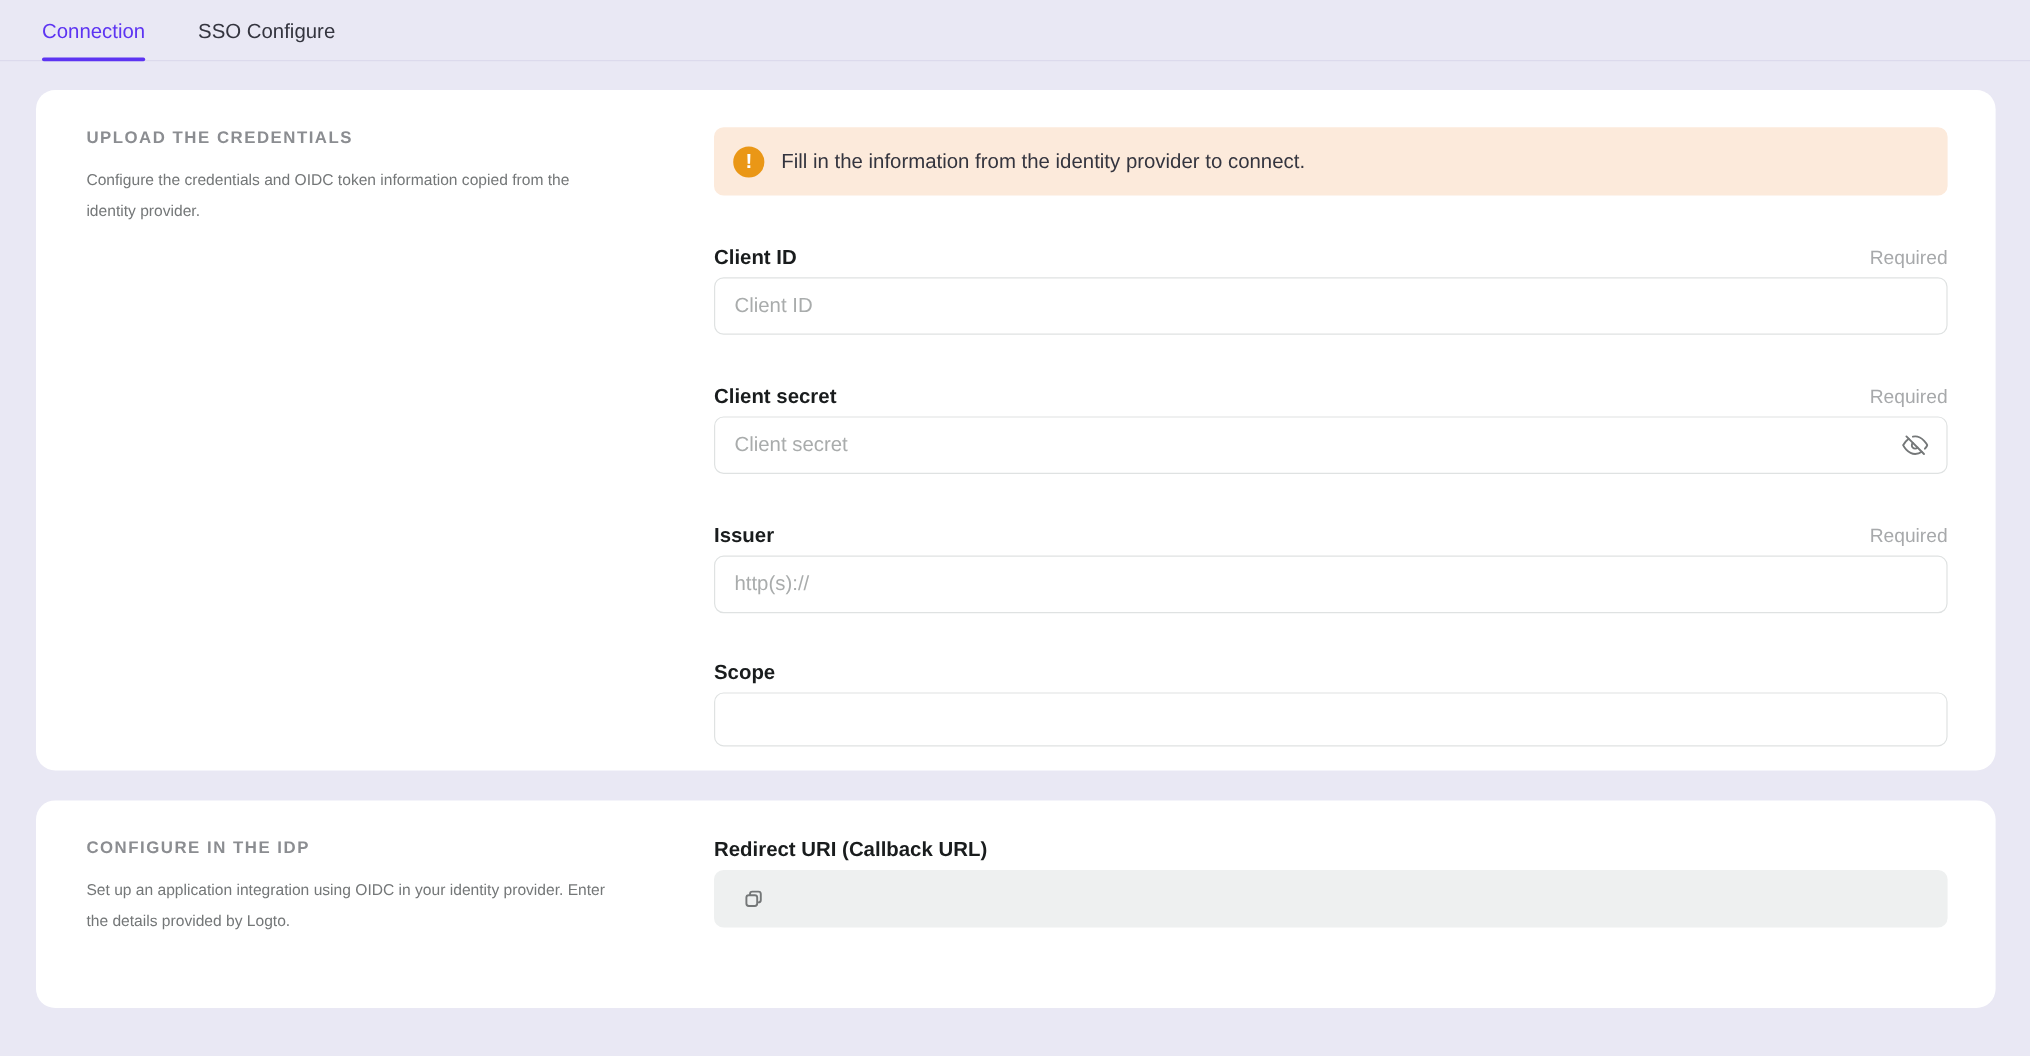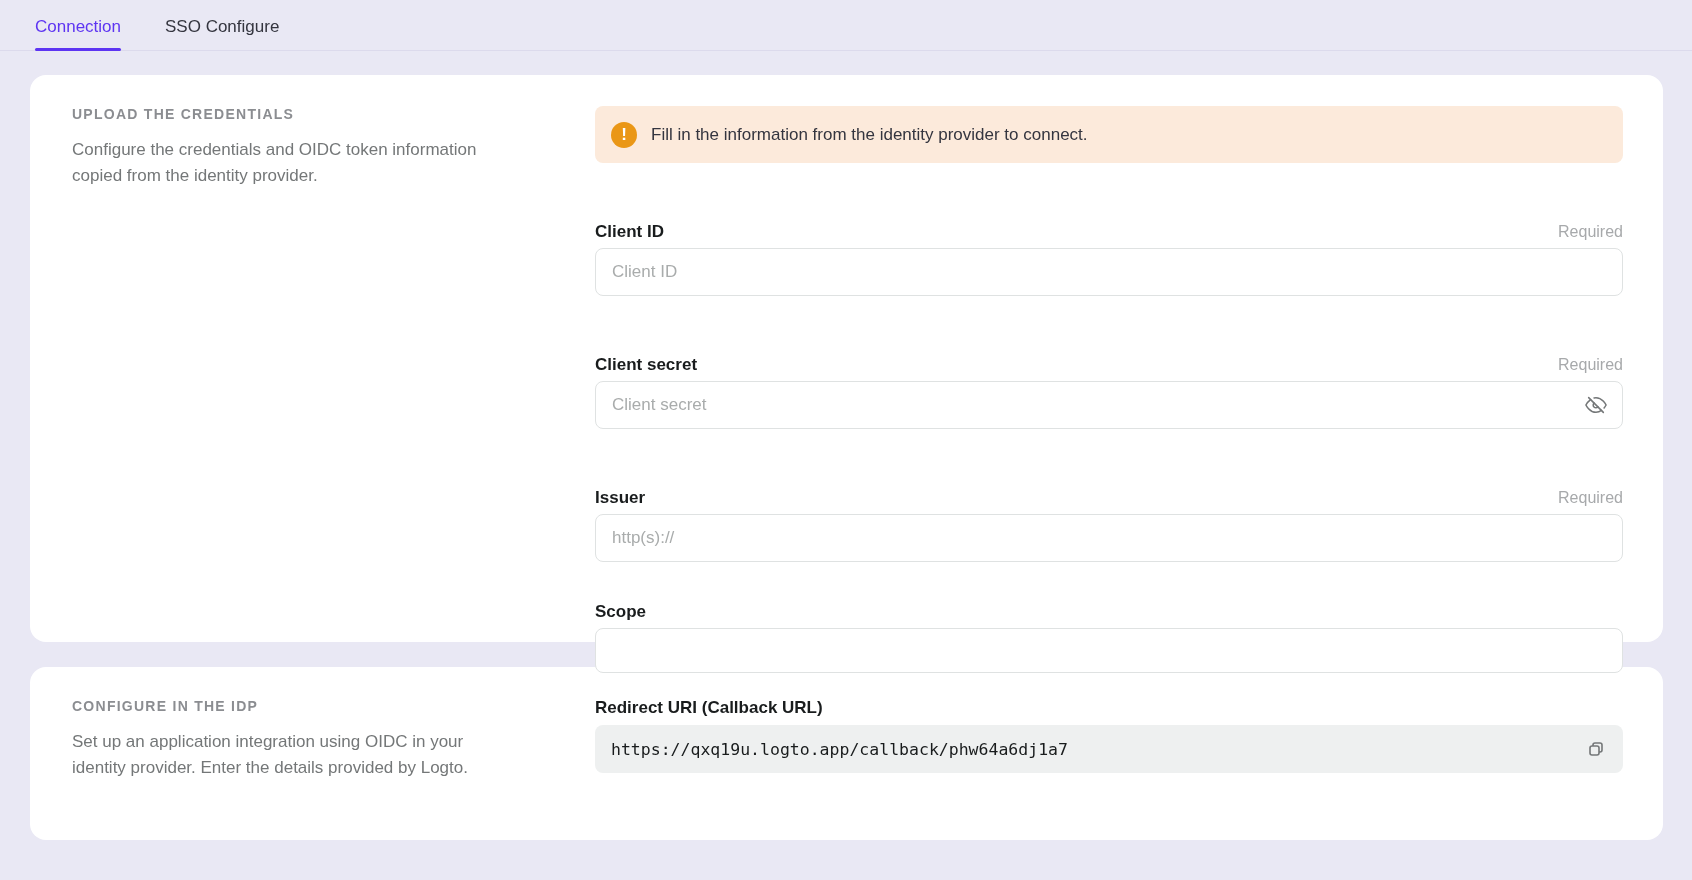--- a/index.html
+++ b/index.html
@@ -55,21 +55,21 @@
     padding-right: 88px;
   }
   .section-heading {
     font-size: 14px;
     font-weight: 700;
     letter-spacing: 0.09em;
     color: #8b8d91;
     margin-bottom: 15px;
   }
   .section-desc {
-    font-size: 17px;
+    font-size: 13px;
     line-height: 26px;
     color: #747778;
   }
 
   .formcol { flex: 1; min-width: 0; }
 
   
   .alert {
     display: flex;
     align-items: center;
@@ -88,21 +88,21 @@
     font-size: 17px;
     font-weight: 700;
     display: flex;
     align-items: center;
     justify-content: center;
     line-height: 1;
   }
   .alert-text { font-size: 17px; color: #34353f; }
 
   
-  .field { margin-top: 59px; }
+  .field { margin-top: 42px; }
   .field-head {
     display: flex;
     justify-content: space-between;
     align-items: baseline;
     margin-bottom: 6px;
   }
   .field-label { font-size: 17px; font-weight: 600; color: #191c1d; }
   .required-tag { font-size: 16px; color: #a7a9ab; }
   .input-wrap { position: relative; }
   .text-input {
@@ -245,21 +245,20 @@
 
   <section class="card idp">
     <aside class="aside">
       <h2 class="section-heading">CONFIGURE IN THE IDP</h2>
       <p class="section-desc">Set up an application integration using OIDC in your identity provider. Enter the details provided by Logto.</p>
     </aside>
 
     <div class="formcol">
       <div class="copy-label">Redirect URI (Callback URL)</div>
       <div class="copy-field">
-        <span class="copy-value">https://qxq19u.logto.app/callback/phw64a6dj1a7</span>
         <button class="copy-btn">
           <svg class="icon-svg" width="20" height="20" viewBox="0 0 20 20" fill="none" stroke="#747778" stroke-width="1.6" stroke-linejoin="round">
             <rect x="7" y="4" width="9" height="9" rx="2"></rect>
             <rect x="4" y="7" width="9" height="9" rx="2" fill="#eef0f0"></rect>
           </svg>
         </button>
       </div>
     </div>
   </section>
 

